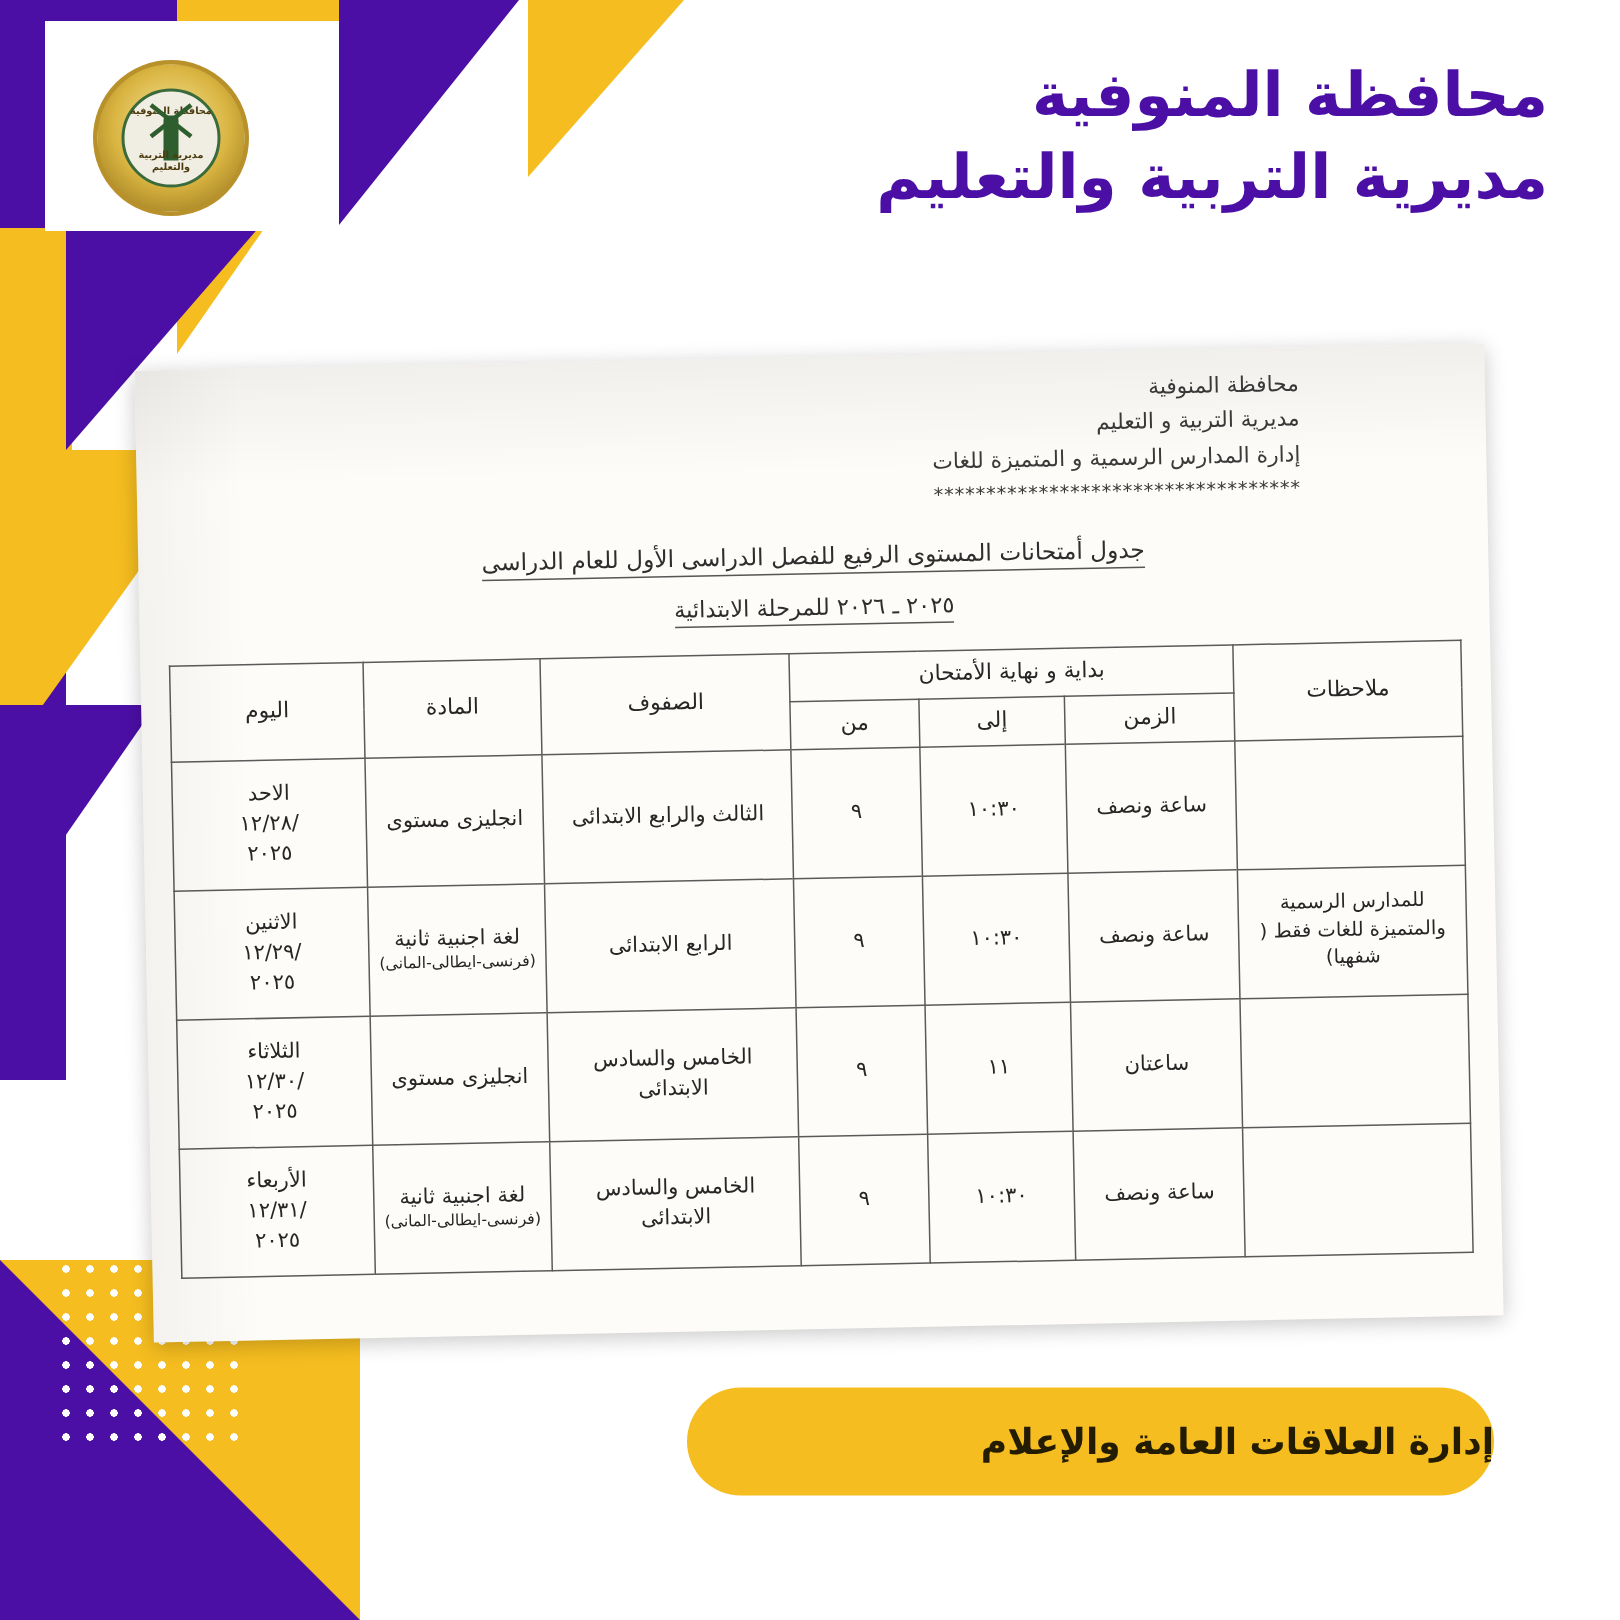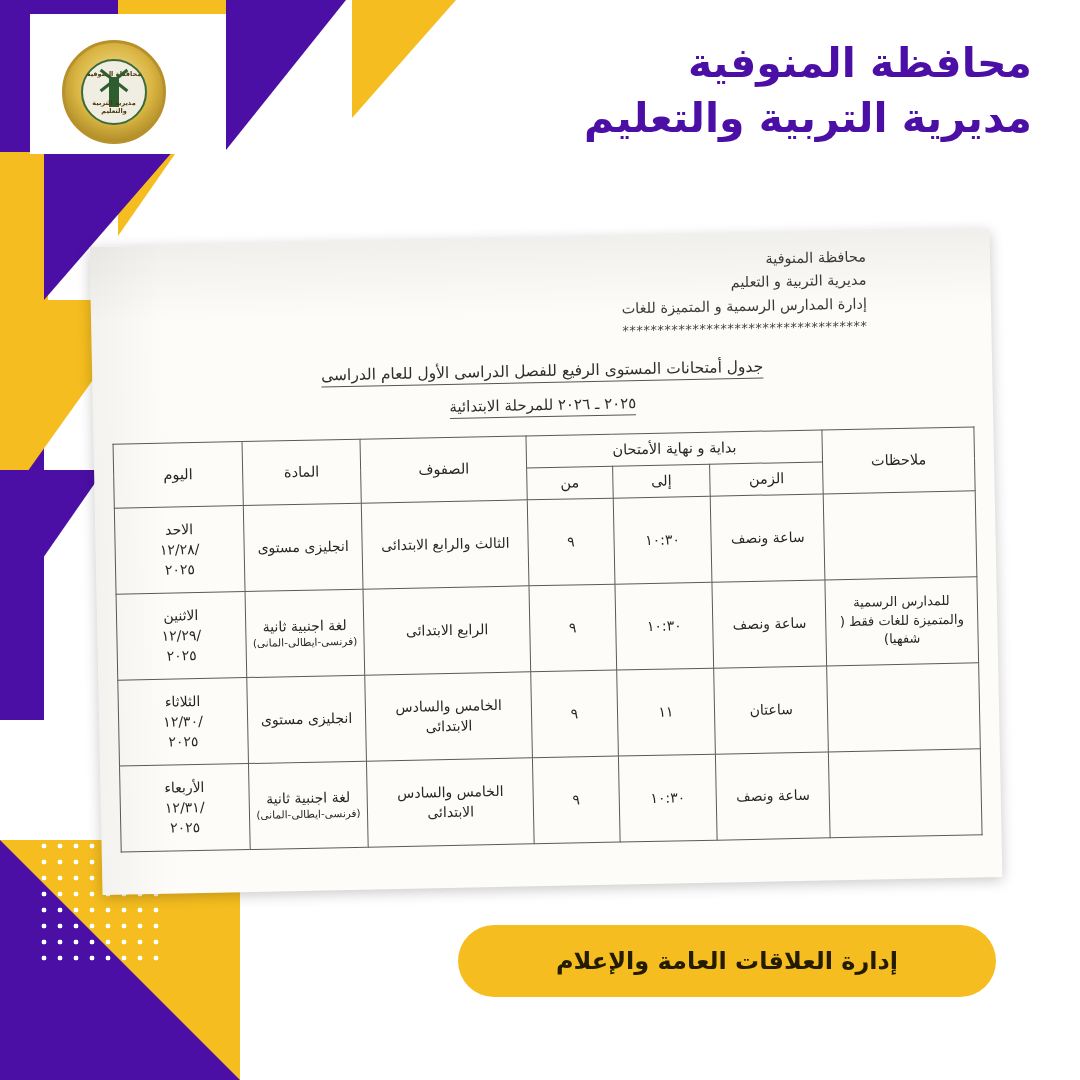--- a/index.html
+++ b/index.html
@@ -213,21 +213,21 @@
   .c-day   { width: 138px; }
   .row-tall td { height: 86px; }
 
   
   .footer-pill {
     position: absolute;
     left: 458px; top: 925px;
     width: 538px; height: 72px;
     background: #f5bd1f;
     border-radius: 36px;
-    display: flex; align-items: center; justify-content: center;
+    display: flex; align-items: center; 
     color: #231c00;
     font-size: 24px;
     font-weight: bold;
   }
 </style>
 </head>
 <body>
 
 <div id="poster">
 

